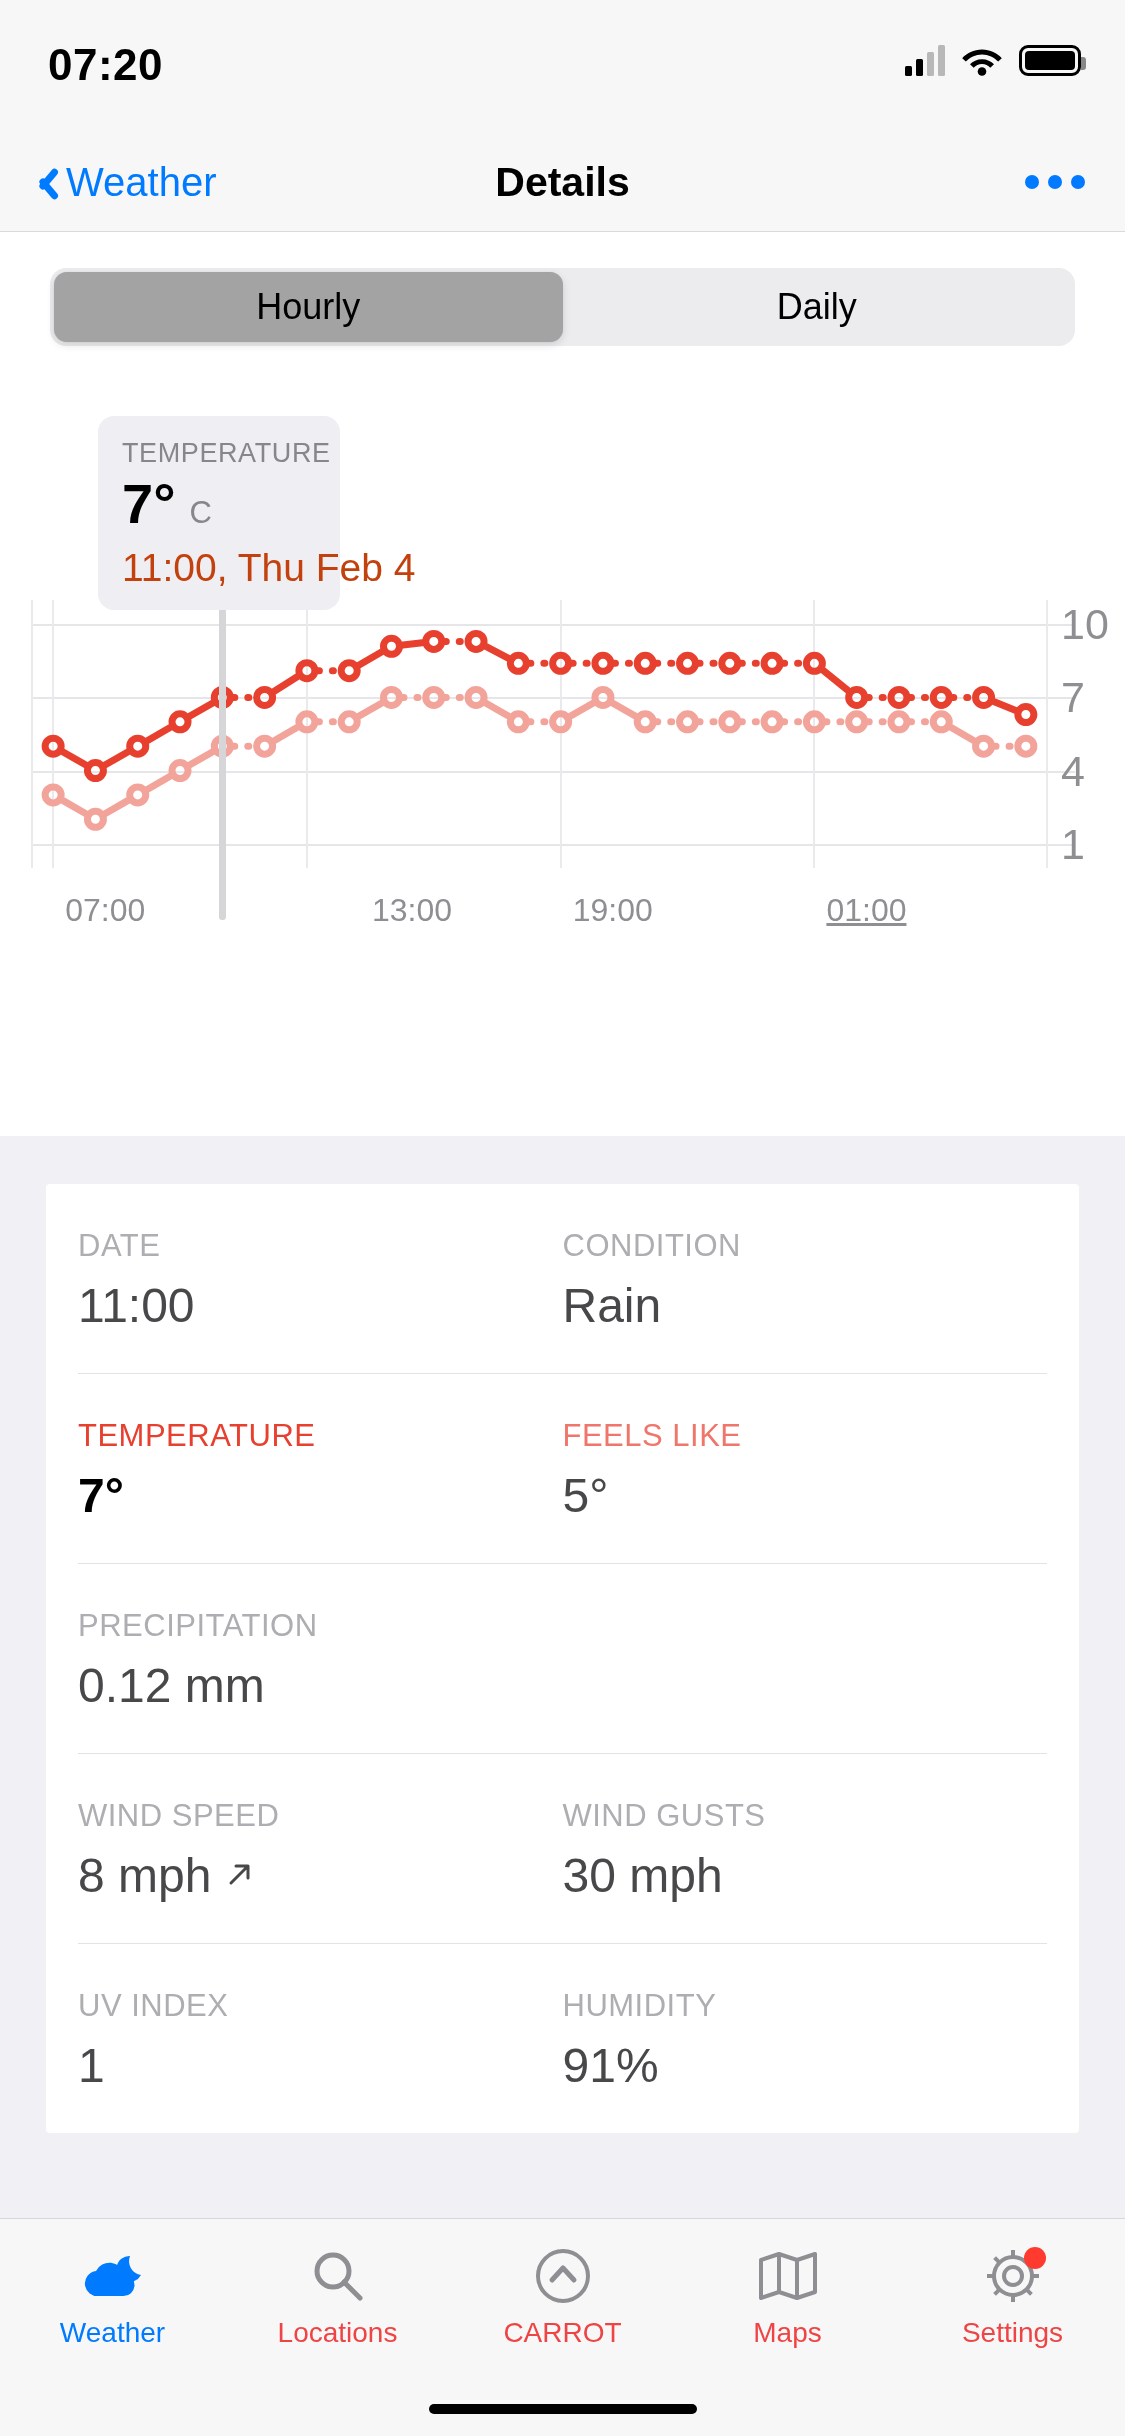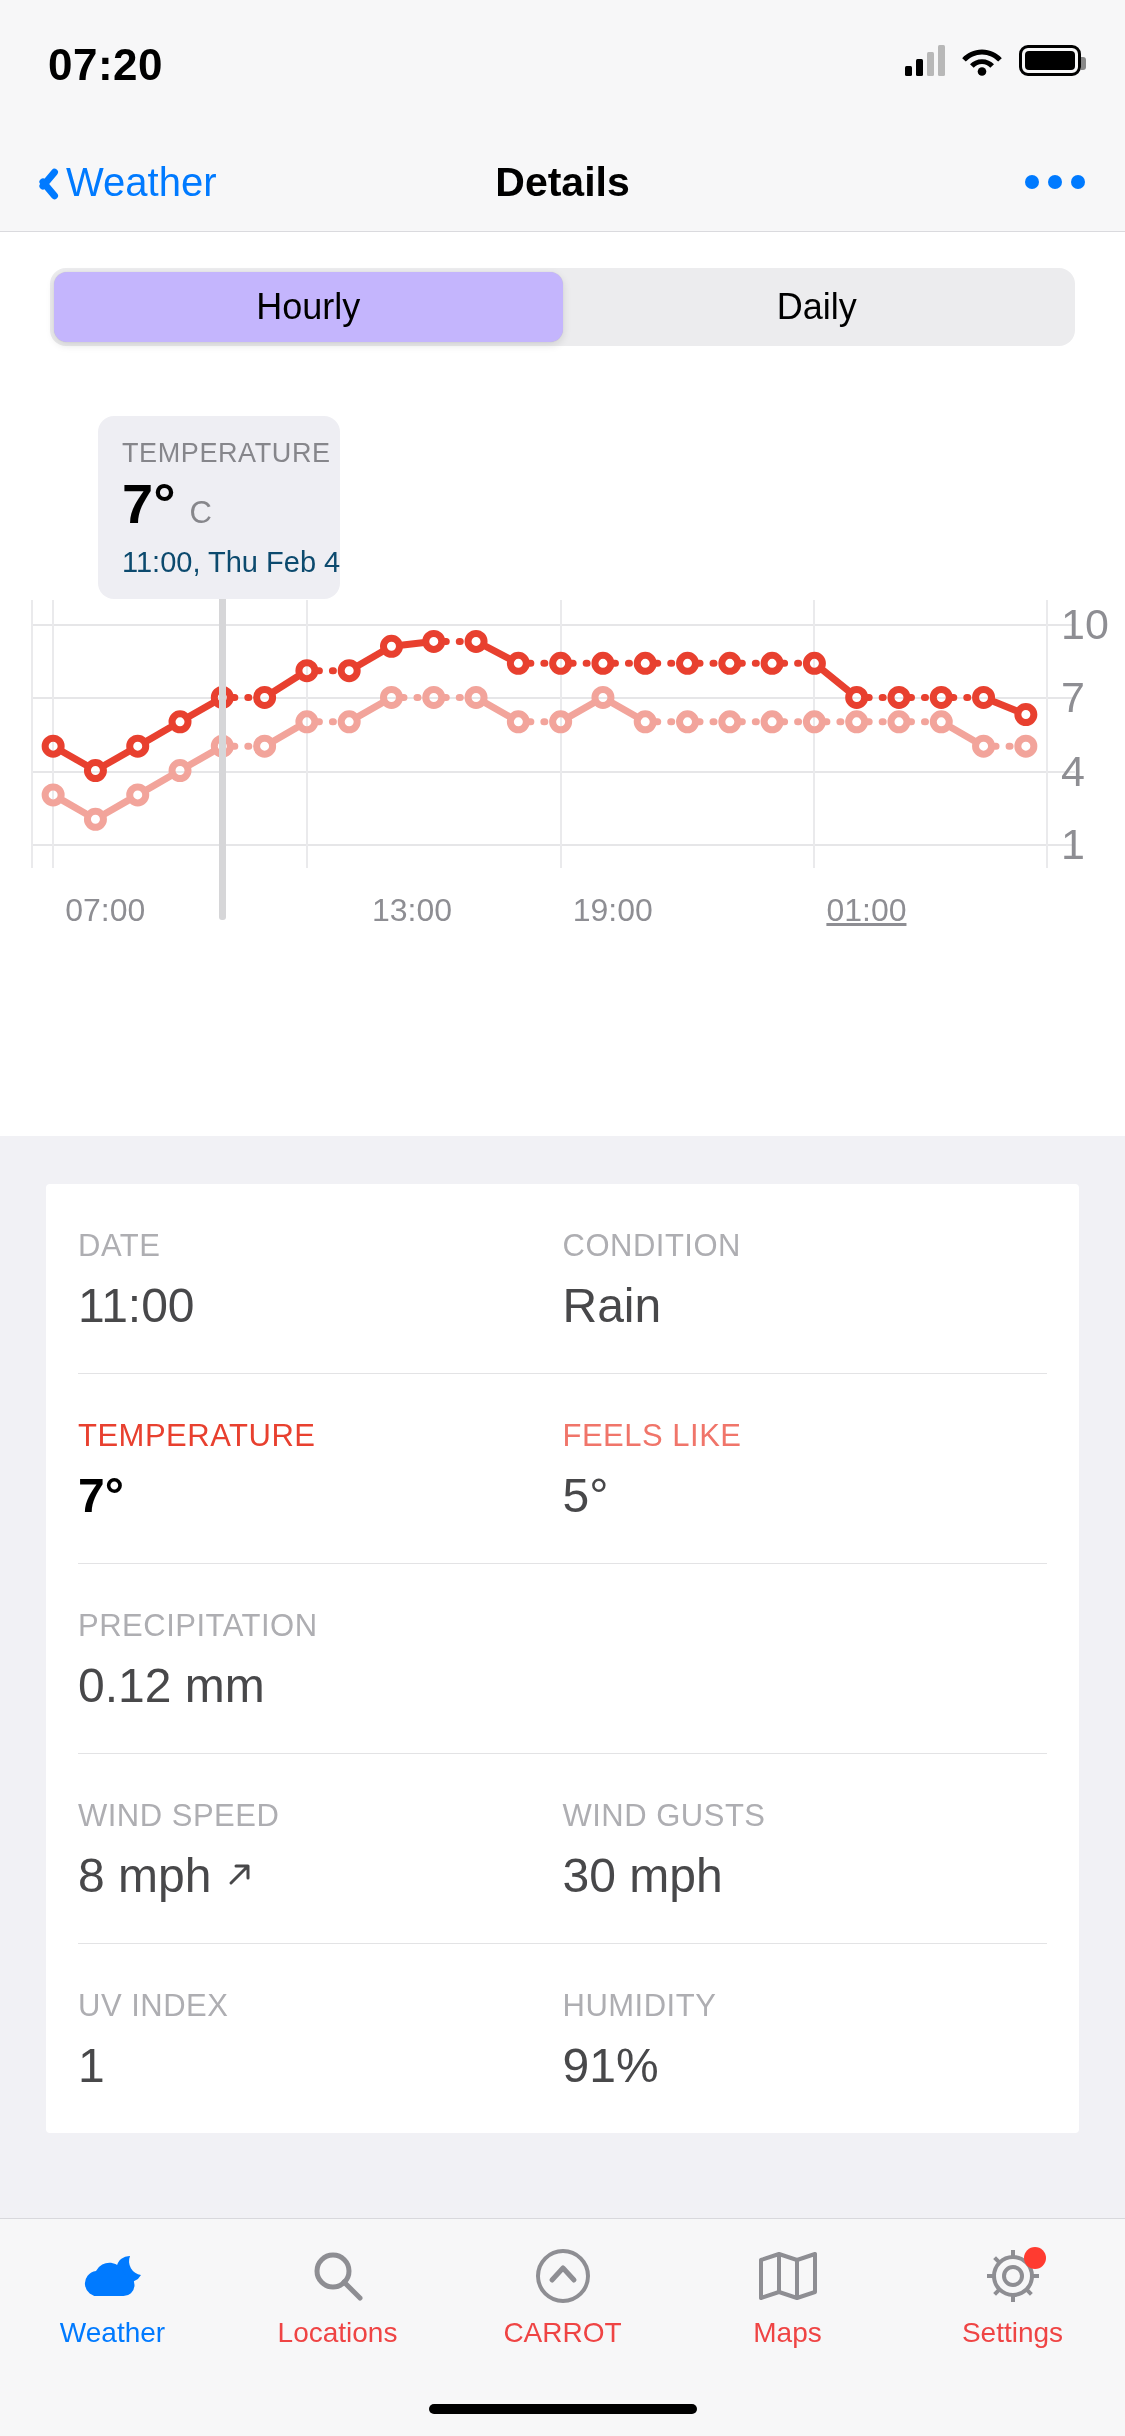--- a/index.html
+++ b/index.html
@@ -76,39 +76,39 @@
   .seg-wrap{ background:#fff; padding:36px 50px 0 50px; }
   .seg{
     height:78px; background:#ececee; border-radius:16px;
     display:flex; padding:4px; position:relative;
   }
   .seg-item{
     flex:1; display:flex; align-items:center; justify-content:center;
     font-size:36px; color:#000; border-radius:13px; position:relative;
   }
   .seg-item.on{
-    background:#c4b5fd;
+    background:#a3a3a3;
     box-shadow:0 3px 8px rgba(0,0,0,.12), 0 0 1px rgba(0,0,0,.14);
   }
 
   
   .chart-area{
     position:relative; background:#fff; height:578px;
     padding:0; margin-top:22px;
   }
   .tooltip{
     position:absolute; left:98px; top:48px; width:242px;
     background:#eeeef3; border-radius:16px; padding:22px 24px 20px 24px;
     z-index:5;
   }
   .tt-label{ font-size:27px; color:#86868b; letter-spacing:.6px; }
   .tt-valrow{ display:flex; align-items:baseline; gap:14px; margin-top:6px;}
   .tt-val{ font-size:56px; font-weight:700; color:#000; line-height:1.05;}
   .tt-unit{ font-size:31px; color:#86868b; }
-  .tt-time{ font-size:29px; color:#0c4a6e; margin-top:12px; white-space:nowrap;}
+  .tt-time{ font-size:39px; color:#c2410c; margin-top:12px; white-space:nowrap;}
 
   .plot{
     position:absolute; left:32px; top:232px; right:78px; height:268px;
   }
   .plot .frame{ position:absolute; inset:0; }
   .hline{ position:absolute; left:0; right:-28px; height:2px; background:#e6e6e8; }
   .vline{ position:absolute; top:0; bottom:0; width:2px; background:#eaeaec; }
   .cursor{
     position:absolute; width:7px; background:#d6d6d8; border-radius:3px;
     top:-78px; bottom:-52px; z-index:4;

